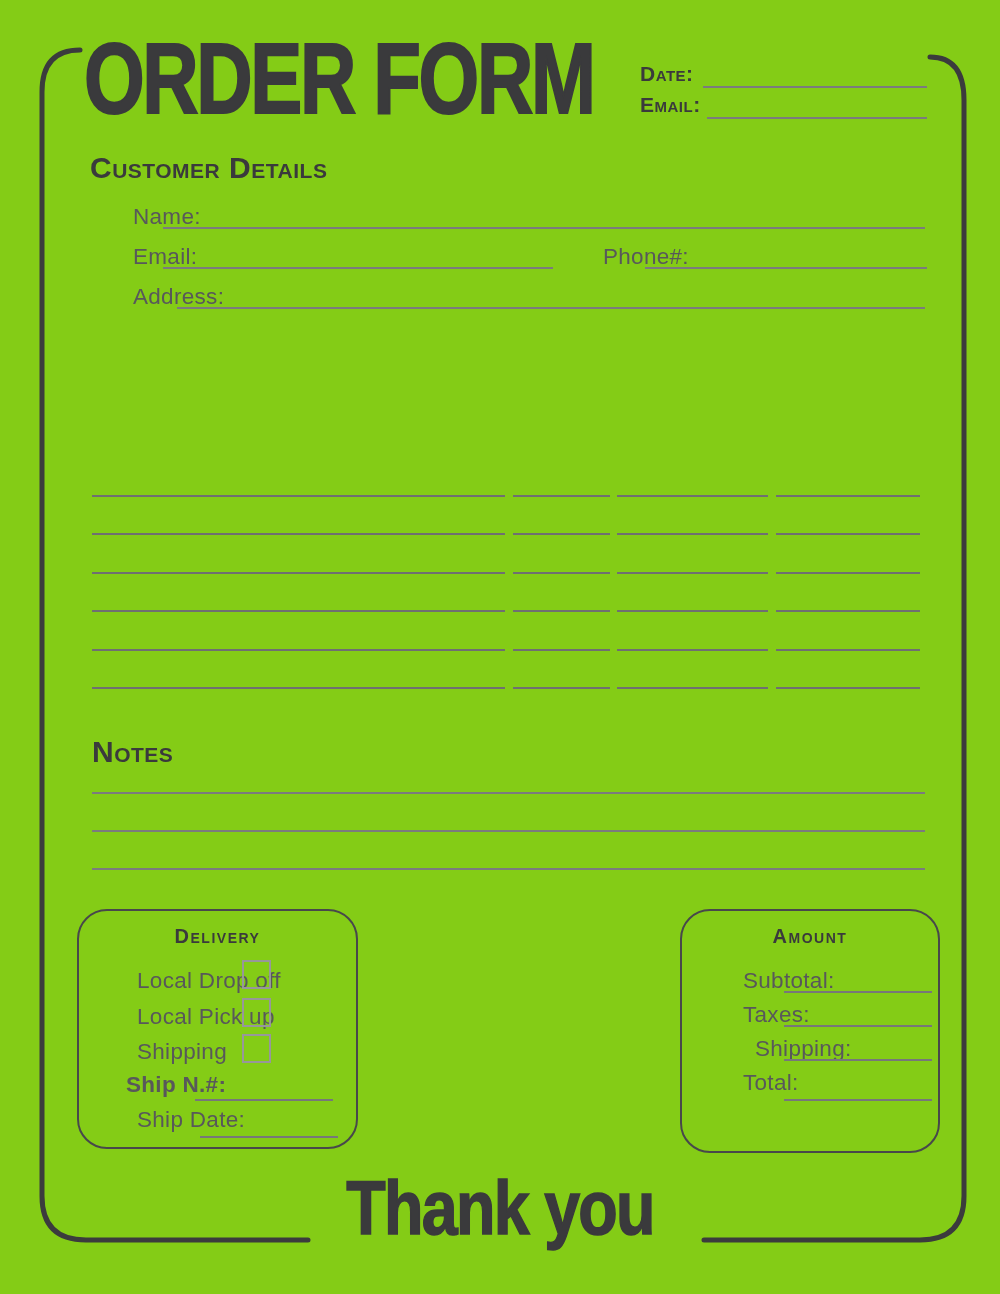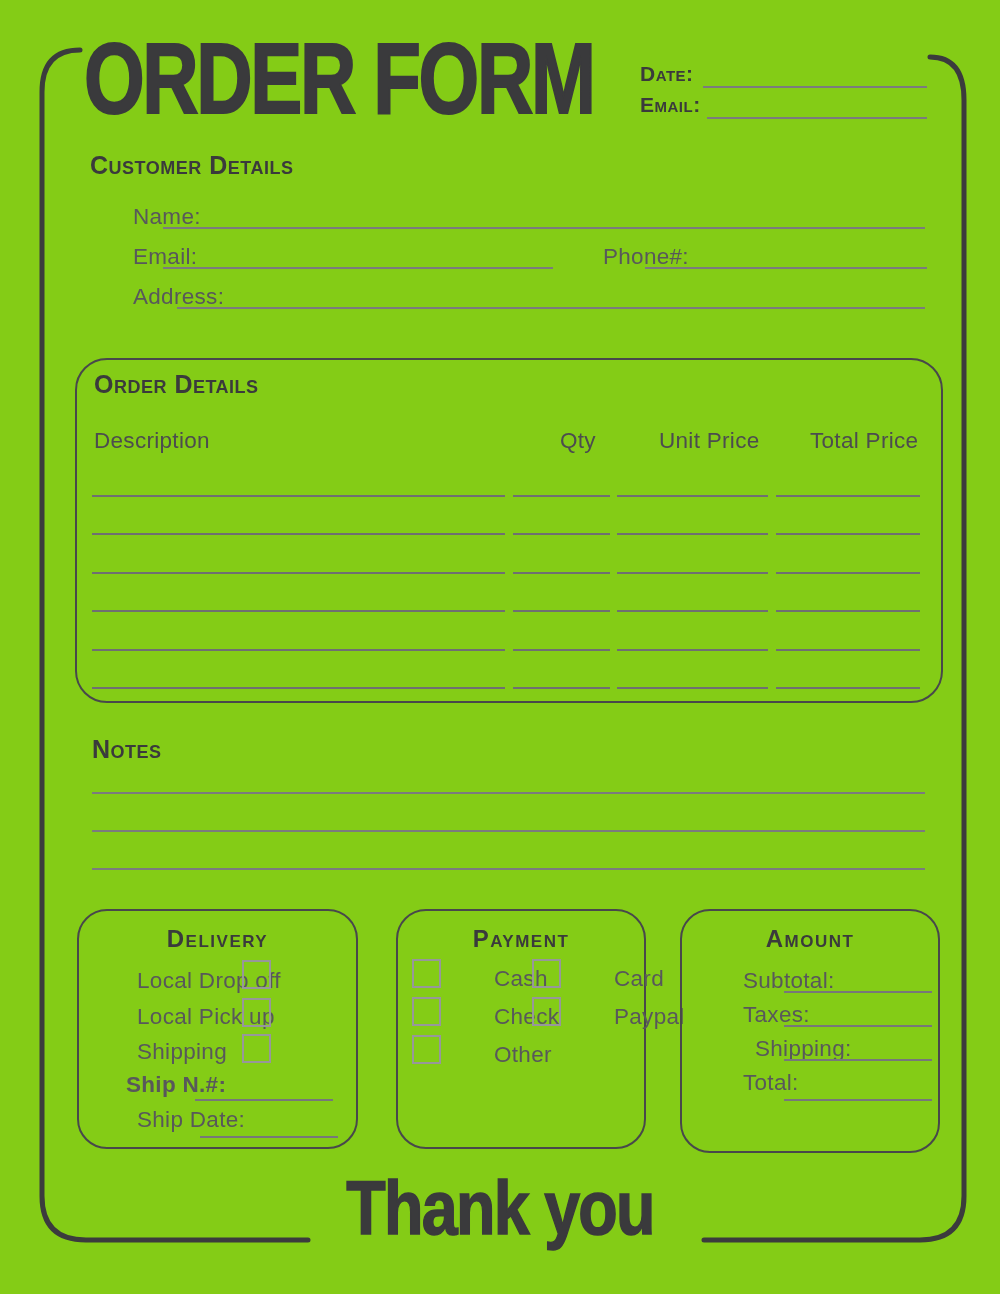--- a/index.html
+++ b/index.html
@@ -17,39 +17,39 @@
   .title {
     position:absolute; left:84px; top:28px;
     font-size:100px; line-height:1.0; font-weight:bold;
     color:#3a3a3c; letter-spacing:-3px; white-space:nowrap;
     transform:scaleX(0.78); transform-origin:left top;
     -webkit-text-stroke:2px #3a3a3c;
   }
 
   .sc { font-variant:small-caps; font-weight:bold; color:#3a3a3c; }
   .h-label { position:absolute; font-size:21px; letter-spacing:0.5px; }
-  .section-head { position:absolute; font-size:25px; letter-spacing:0.5px; }
+  .section-head { position:absolute; font-size:30px; letter-spacing:0.5px; }
 
   .lbl { color:#58585b; font-size:22.5px; letter-spacing:0.3px;margin-left:43px; }
   .abs { position:absolute; }
 
   .fline { position:absolute; height:0; border-top:2px solid #7b7b7e; }
 
   .obox { position:absolute; border:2px solid #48484b; border-radius:32px; }
 
   .colhead { position:absolute; color:#4c4c4f; font-size:22.5px; letter-spacing:0.3px; }
 
   .trow { position:absolute; left:92px; display:flex; }
   .tl { height:20px; border-bottom:2px solid #6f6f72; }
   .tl.c1 { width:413px; }
   .tl.c2 { width:97px;  margin-left:8px; }
   .tl.c3 { width:151px; margin-left:7px; }
   .tl.c4 { width:144px; margin-left:8px; }
 
-  .box-title { position:absolute; left:0; right:0; top:14px; text-align:center; font-size:24px; letter-spacing:1.5px; }
+  .box-title { position:absolute; left:0; right:0; top:14px; text-align:center; font-size:20px; letter-spacing:1.5px; }
   .cb { position:absolute; width:29px; height:29px; border:2px solid #97979a; background:transparent; }
   .box .fline { border-top-color:#77777a; }
 
   .thanks-wrap { position:absolute; left:0; right:0; top:1170px; text-align:center; }
   .thanks {
     display:inline-block; font-size:76px; line-height:1; font-weight:bold;
     color:#3a3a3c; letter-spacing:-2px;
     transform:scaleX(0.85); transform-origin:center top;
     -webkit-text-stroke:1.5px #3a3a3c;
   }
@@ -77,27 +77,20 @@
   <div class="fline" style="left:163px; top:227px; width:762px;"></div>
 
   <div class="abs lbl" style="left:90px; top:244px;">Email:</div>
   <div class="fline" style="left:163px; top:267px; width:390px;"></div>
   <div class="abs lbl" style="left:560px; top:244px;">Phone#:</div>
   <div class="fline" style="left:645px; top:267px; width:282px;"></div>
 
   <div class="abs lbl" style="left:90px; top:284px;text-align:right;">Address:</div>
   <div class="fline" style="left:177px; top:307px; width:748px;"></div>
 
-  <div class="obox" style="left:75px; top:358px; width:868px; height:345px;">
-    <div class="section-head sc" style="left:17px; top:10px;">Order Details</div>
-    <div class="colhead" style="left:17px; top:68px;">Description</div>
-    <div class="colhead" style="left:483px; top:68px;">Qty</div>
-    <div class="colhead" style="left:582px; top:68px;">Unit Price</div>
-    <div class="colhead" style="left:733px; top:68px;">Total Price</div>
-  </div>
 
   <div class="trow" style="top:477px;">
     <div class="tl c1"></div>
     <div class="tl c2"></div>
     <div class="tl c3"></div>
     <div class="tl c4"></div>
   </div>
   <div class="trow" style="top:515px;">
     <div class="tl c1"></div>
     <div class="tl c2"></div>
@@ -141,33 +134,20 @@
     <div class="abs lbl" style="left:15px; top:93px;">Local Pick up</div>
     <div class="cb" style="left:163px; top:87px;"></div>
     <div class="abs lbl" style="left:15px; top:128px;">Shipping</div>
     <div class="cb" style="left:163px; top:123px;"></div>
     <div class="abs lbl" style="left:4px; top:161px;font-weight:bold;">Ship N.#:</div>
     <div class="fline" style="left:116px; top:188px; width:138px;"></div>
     <div class="abs lbl" style="left:15px; top:196px;">Ship Date:</div>
     <div class="fline" style="left:121px; top:225px; width:138px;"></div>
   </div>
 
-  <div class="obox box" style="left:396px; top:909px; width:250px; height:240px; border-radius:30px;">
-    <div class="box-title sc">Payment</div>
-    <div class="cb" style="left:14px; top:48px;"></div>
-    <div class="abs lbl" style="left:53px; top:55px;">Cash</div>
-    <div class="cb" style="left:134px; top:48px;"></div>
-    <div class="abs lbl" style="left:173px; top:55px;">Card</div>
-    <div class="cb" style="left:14px; top:86px;"></div>
-    <div class="abs lbl" style="left:53px; top:93px;">Check</div>
-    <div class="cb" style="left:134px; top:86px;"></div>
-    <div class="abs lbl" style="left:173px; top:93px;">Paypal</div>
-    <div class="cb" style="left:14px; top:124px;"></div>
-    <div class="abs lbl" style="left:53px; top:131px;">Other</div>
-  </div>
 
   <div class="obox box" style="left:680px; top:909px; width:260px; height:244px; border-radius:30px;">
     <div class="box-title sc">Amount</div>
     <div class="abs lbl" style="left:18px; top:57px;">Subtotal:</div>
     <div class="fline" style="left:102px; top:80px; width:148px;"></div>
     <div class="abs lbl" style="left:18px; top:91px;">Taxes:</div>
     <div class="fline" style="left:102px; top:114px; width:148px;"></div>
     <div class="abs lbl" style="left:30px; top:125px;">Shipping:</div>
     <div class="fline" style="left:102px; top:148px; width:148px;"></div>
     <div class="abs lbl" style="left:18px; top:159px;">Total:</div>

